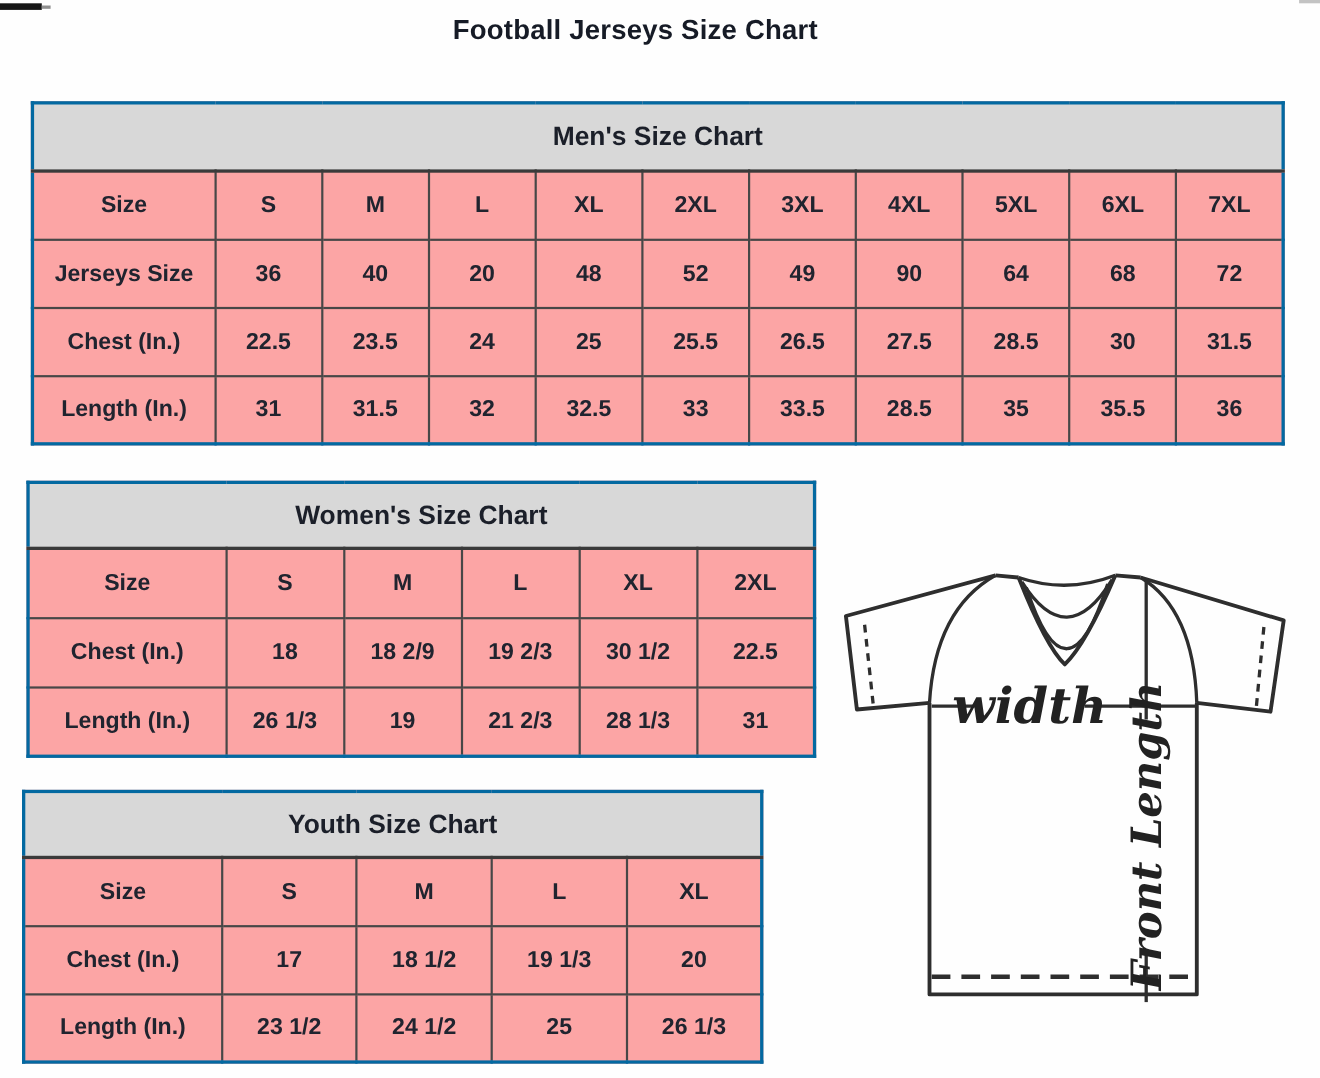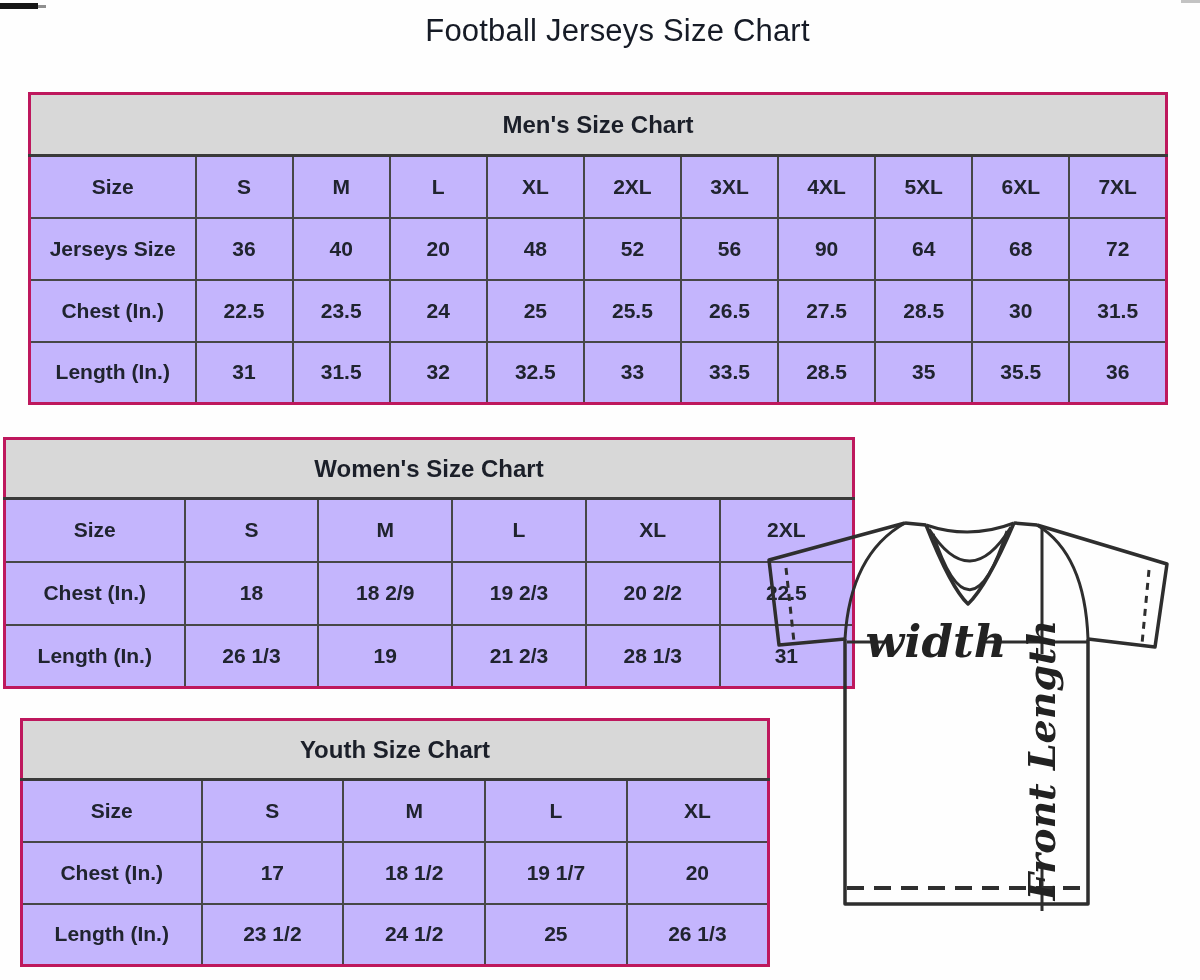--- a/index.html
+++ b/index.html
@@ -2,43 +2,43 @@
 <html><head>
 <meta charset="utf-8">
 <style>
   html,body{margin:0;padding:0;}
   body{
     width:1200px;height:980px;background:#fefefe;position:relative;overflow:hidden;
     font-family:"Liberation Sans",sans-serif;color:#232833;
   }
   .page-title{
     position:absolute;left:0;top:13px;width:1155px;text-align:center;
-    font-size:31px;font-weight:normal;color:#161b26;letter-spacing:.2px;margin-left:40px;
+    font-size:25px;font-weight:bold;color:#161b26;letter-spacing:.2px;
   }
   
   .tbl{
-    position:absolute;border-collapse:collapse;table-layout:fixed;background:#c4b5fd;
-    border:3px solid #be185d;
+    position:absolute;border-collapse:collapse;table-layout:fixed;background:#fca5a5;
+    border:3px solid #0369a1;
   }
   .tbl th,.tbl td{
     border:2px solid #474747;font-weight:bold;text-align:center;vertical-align:middle;
     font-size:21px;color:#20242f;padding:0;
   }
   .tbl tr.title-row th{
     background:#d8d8d8;font-size:24px;color:#1b1f29;
     border-bottom:3px solid #3a3a3a;
   }
   .tbl-mens{left:28px;top:92px;width:1140px}
   .tbl-mens tr{height:62px}
   .tbl-mens col.c-label{width:166px}
-  .tbl-womens{left:3px;top:437px;width:852px}
+  .tbl-womens{left:24px;top:437px;width:718px}
   .tbl-womens tr{height:63px}
   .tbl-womens tr.title-row{height:60px}
   .tbl-womens col.c-label{width:180px}
-  .tbl-youth{left:20px;top:718px;width:750px}
+  .tbl-youth{left:20px;top:718px;width:674px}
   .tbl-youth tr{height:62px}
   .tbl-youth tr.title-row{height:60px}
   .tbl-youth col.c-label{width:180px}
   
   .jersey-svg{position:absolute;left:755px;top:492px;width:445px;height:485px}
   .jersey-svg path,.jersey-svg line{stroke:#2e2e2e;fill:none;stroke-linejoin:round;stroke-linecap:butt}
   .measure-label{
     font-family:"DejaVu Serif",serif;font-style:italic;font-weight:bold;fill:#222;
   }
   
@@ -86,21 +86,21 @@
         <td>6XL</td>
         <td>7XL</td>
       </tr>
       <tr>
         <th>Jerseys Size</th>
         <td>36</td>
         <td>40</td>
         <td>20</td>
         <td>48</td>
         <td>52</td>
-        <td>56</td>
+        <td>49</td>
         <td>90</td>
         <td>64</td>
         <td>68</td>
         <td>72</td>
       </tr>
       <tr>
         <th>Chest (In.)</th>
         <td>22.5</td>
         <td>23.5</td>
         <td>24</td>
@@ -146,21 +146,21 @@
         <td>M</td>
         <td>L</td>
         <td>XL</td>
         <td>2XL</td>
       </tr>
       <tr>
         <th>Chest (In.)</th>
         <td>18</td>
         <td>18 2/9</td>
         <td>19 2/3</td>
-        <td>20 2/2</td>
+        <td>30 1/2</td>
         <td>22.5</td>
       </tr>
       <tr>
         <th>Length (In.)</th>
         <td>26 1/3</td>
         <td>19</td>
         <td>21 2/3</td>
         <td>28 1/3</td>
         <td>31</td>
       </tr>
@@ -182,21 +182,21 @@
         <th>Size</th>
         <td>S</td>
         <td>M</td>
         <td>L</td>
         <td>XL</td>
       </tr>
       <tr>
         <th>Chest (In.)</th>
         <td>17</td>
         <td>18 1/2</td>
-        <td>19 1/7</td>
+        <td>19 1/3</td>
         <td>20</td>
       </tr>
       <tr>
         <th>Length (In.)</th>
         <td>23 1/2</td>
         <td>24 1/2</td>
         <td>25</td>
         <td>26 1/3</td>
       </tr>
     </tbody>

